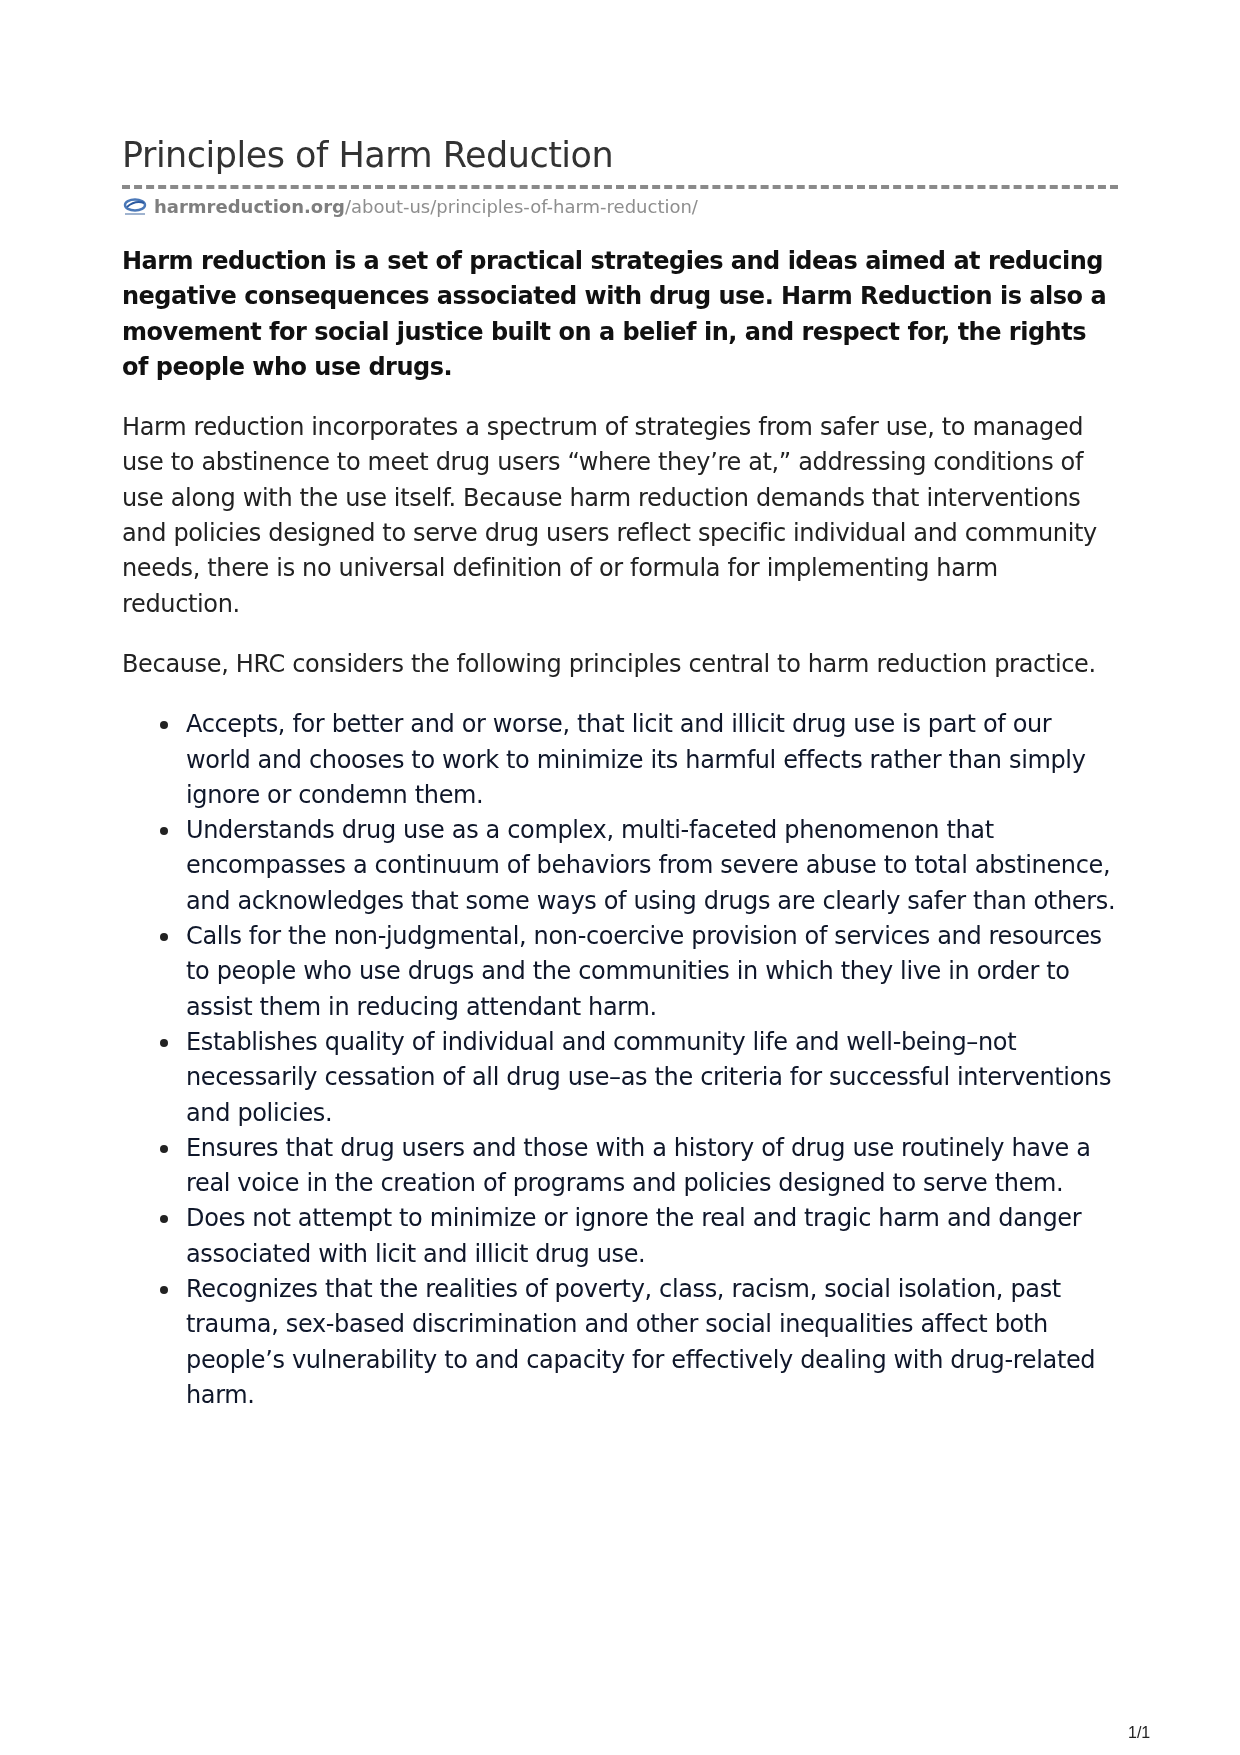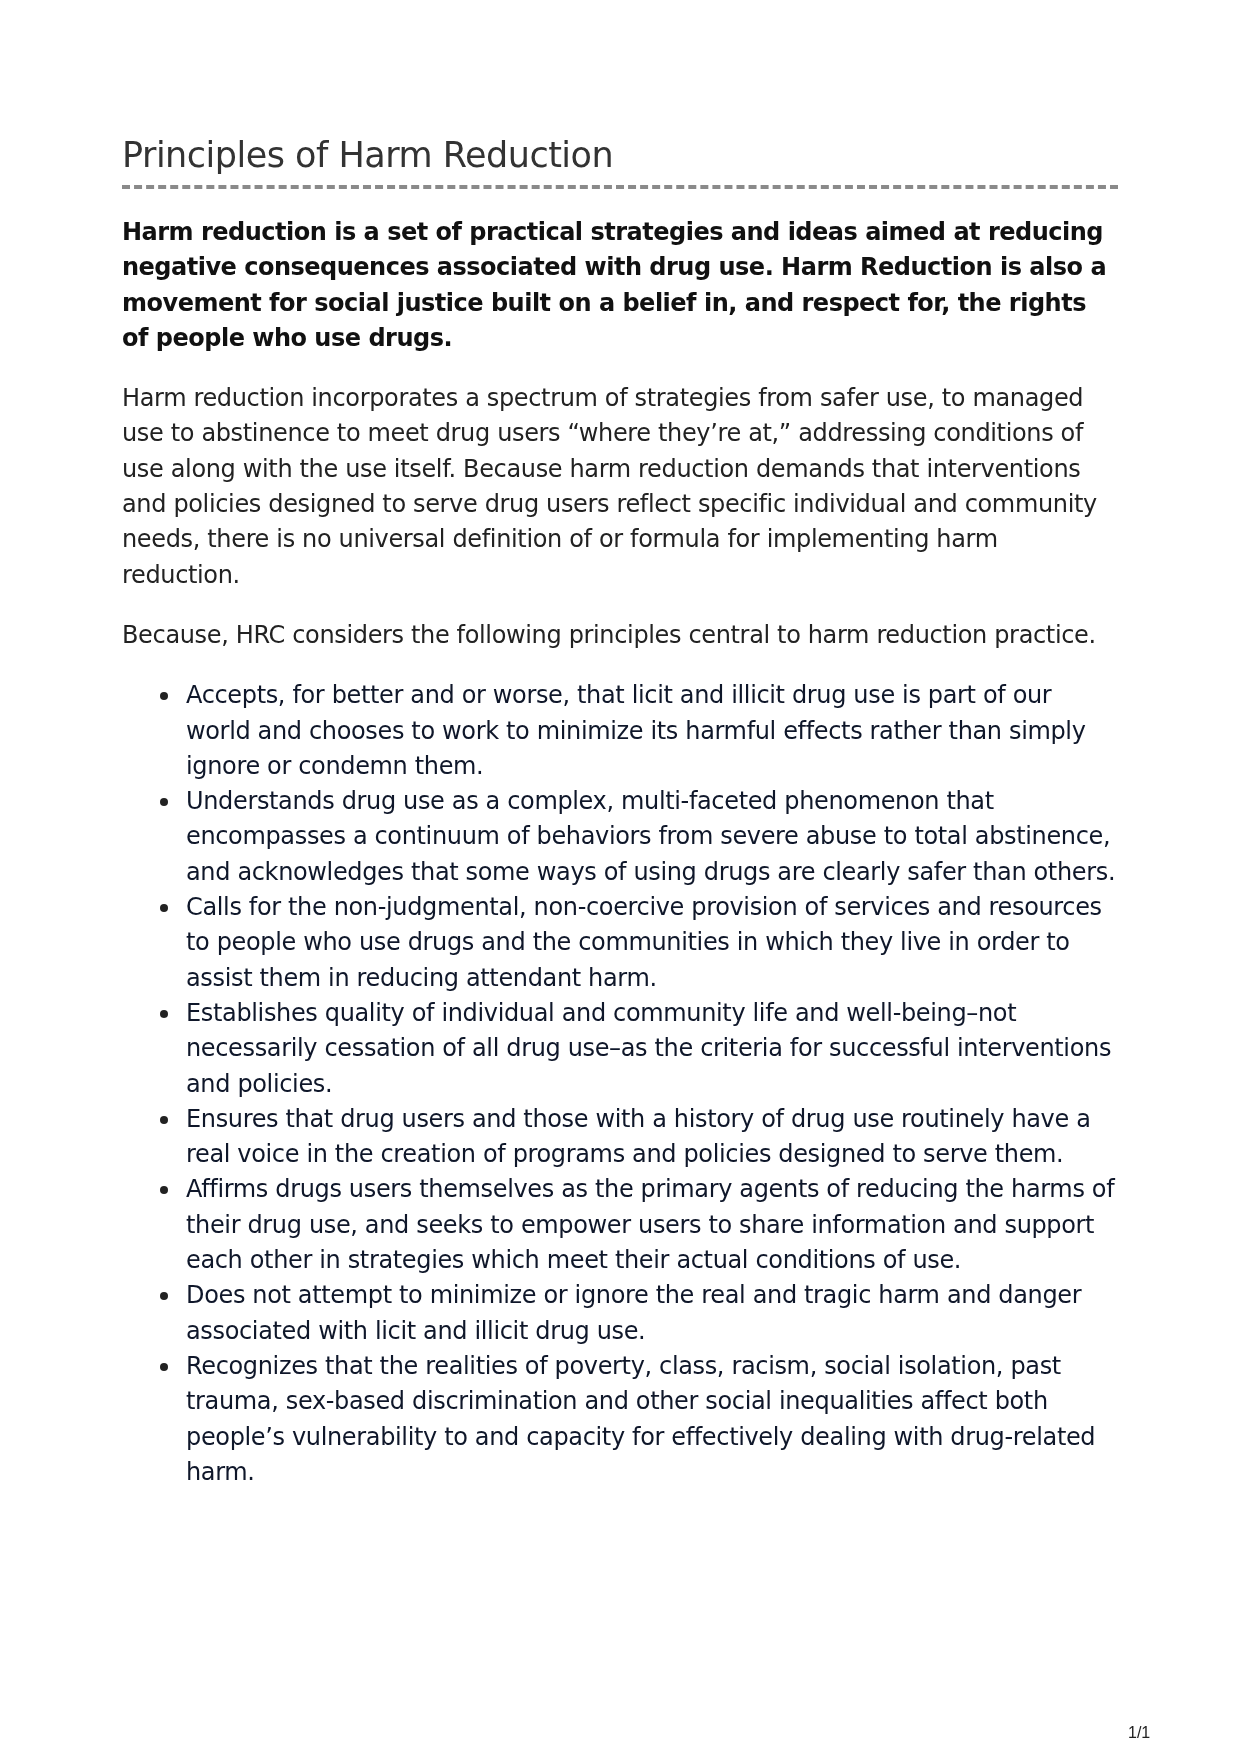--- a/index.html
+++ b/index.html
@@ -103,31 +103,41 @@
     font-size: 16px;
     color: #222222;
   }
 </style>
 </head>
 <body>
 
 <div class="page">
   <h1 class="title">Principles of Harm Reduction</h1>
   <div class="divider"></div>
+  <div class="source">
+    <span class="favicon">
+      <svg width="26" height="20" viewBox="0 0 26 20">
+        <ellipse cx="13" cy="8" rx="10" ry="5.5" fill="none" stroke="#4a78b8" stroke-width="2.4"></ellipse>
+        <path d="M5 10 Q13 3 22 6" fill="none" stroke="#2c5aa0" stroke-width="2"></path>
+        <rect x="3" y="16" width="20" height="2" fill="#9fb3cf"></rect>
+      </svg>
+    </span>
+    <span class="domain">harmreduction.org</span>
+      <span class="path">/about-us/principles-of-harm-reduction/</span>
+  </div>
 
   <div class="content">
     <p class="lead">Harm reduction is a set of practical strategies and ideas aimed at reducing negative consequences associated with drug use. Harm Reduction is also a movement for social justice built on a belief in, and respect for, the rights of people who use drugs.</p>
     <p class="para">Harm reduction incorporates a spectrum of strategies from safer use, to managed use to abstinence to meet drug users “where they’re at,” addressing conditions of use along with the use itself. Because harm reduction demands that interventions and policies designed to serve drug users reflect specific individual and community needs, there is no universal definition of or formula for implementing harm reduction.</p>
     <p class="para">Because, HRC considers the following principles central to harm reduction practice.</p>
     <ul class="principles">
       <li><span class="bullet"></span><span>Accepts, for better and or worse, that licit and illicit drug use is part of our world and chooses to work to minimize its harmful effects rather than simply ignore or condemn them.</span></li>
       <li><span class="bullet"></span><span>Understands drug use as a complex, multi-faceted phenomenon that encompasses a continuum of behaviors from severe abuse to total abstinence, and acknowledges that some ways of using drugs are clearly safer than others.</span></li>
       <li><span class="bullet"></span><span>Calls for the non-judgmental, non-coercive provision of services and resources to people who use drugs and the communities in which they live in order to assist them in reducing attendant harm.</span></li>
       <li><span class="bullet"></span><span>Establishes quality of individual and community life and well-being–not necessarily cessation of all drug use–as the criteria for successful interventions and policies.</span></li>
       <li><span class="bullet"></span><span>Ensures that drug users and those with a history of drug use routinely have a real voice in the creation of programs and policies designed to serve them.</span></li>
-      <li><span class="bullet"></span><span>Affirms drugs users themselves as the primary agents of reducing the harms of their drug use, and seeks to empower users to share information and support each other in strategies which meet their actual conditions of use.</span></li>
       <li><span class="bullet"></span><span>Does not attempt to minimize or ignore the real and tragic harm and danger associated with licit and illicit drug use.</span></li>
       <li><span class="bullet"></span><span>Recognizes that the realities of poverty, class, racism, social isolation, past trauma, sex-based discrimination and other social inequalities affect both people’s vulnerability to and capacity for effectively dealing with drug-related harm.</span></li>
     </ul>
   </div>
 </div>
 
 <div class="page-number">1/1</div>
 
 </body></html>

